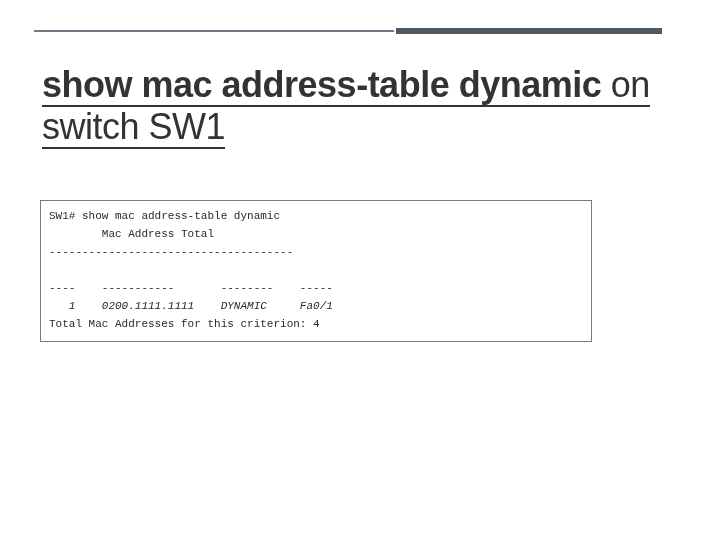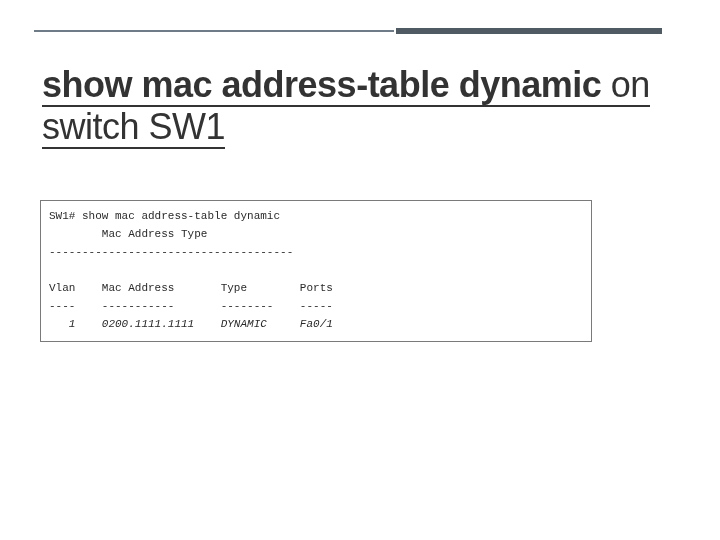--- a/index.html
+++ b/index.html
@@ -101,23 +101,23 @@
   </div>
 
   <div class="title">
     <span class="underline">
       <span class="bold">show mac address-table dynamic</span><span> on switch SW1</span>
     </span>
   </div>
 
   <div class="terminal">
     <div class="row">SW1# show mac address-table dynamic</div>
-    <div class="subheader">        Mac Address Type</div>
+    <div class="subheader">        Mac Address Total</div>
     <div class="sep">-------------------------------------</div>
     <div class="row">&nbsp;</div>
-    <div class="cols">Vlan    Mac Address       Type        Ports</div>
     <div class="cols">----    -----------       --------    -----</div>
     <div id="entries">
         <div class="row-entry">   1    0200.1111.1111    DYNAMIC     Fa0/1</div>
       </div>
+    <div class="row">Total Mac Addresses for this criterion: 4</div>
   </div>
 
 </div>
 
 </body></html>

